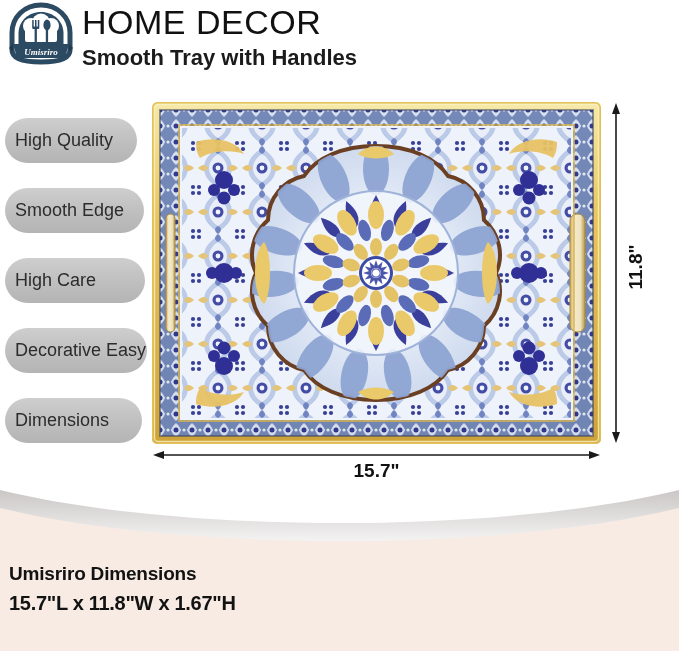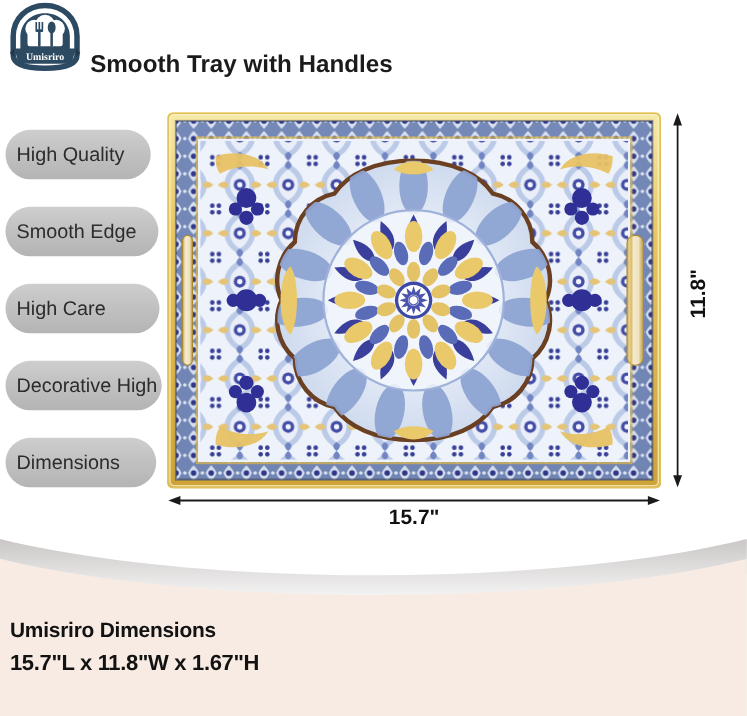--- a/index.html
+++ b/index.html
@@ -6,21 +6,21 @@
   html, body {
     width: 679px; height: 651px;
     background: #ffffff;
     font-family: "Liberation Sans", "DejaVu Sans", sans-serif;
     overflow: hidden;
   }
   #page { position: relative; width: 679px; height: 651px; background:#fff; overflow:hidden; }
 
   
   #header { position:absolute; left:0; top:0; width:679px; height:92px; }
-  #logo-badge { position:absolute; left:7px; top:2px; width:68px; height:66px; }
+  #logo-badge { position:absolute; left:7px; top:2px; width:68px; height:66px;font-style:italic; }
   #brand-title {
     position:absolute; left:82px; top:2px;
     font-size:34px; font-weight:400; letter-spacing:0.5px;
     color:#111; line-height:40px; white-space:nowrap;
   }
   #brand-subtitle {
     position:absolute; left:82px; top:44px;
     font-size:22px; font-weight:700; color:#1b1b1b;
     line-height:28px; white-space:nowrap;
   }
@@ -100,35 +100,36 @@
           <rect x="38.8" y="27.5" width="2.3" height="13" rx="1"></rect>
         </g>
 
         <path d="M6 42 L62 42 L58 56 L10 56 Z" fill="#2d4a63"></path>
         <path d="M6 42 L2 46 L6 50 Z" fill="#22394d"></path>
         <path d="M62 42 L66 46 L62 50 Z" fill="#22394d"></path>
         <text x="34" y="52.5" text-anchor="middle" font-family="Liberation Serif, DejaVu Serif, serif" font-size="9" font-weight="700" fill="#ffffff">Umisriro</text>
       </svg>
     </div>
 
+    <div id="brand-title">HOME DECOR</div>
     <div id="brand-subtitle">Smooth Tray with Handles</div>
   </div>
 
   <div id="pill-list">
     <div class="pill" style="top:0px;   width:132px;align-items:center;">
         <span>High Quality</span>
       </div>
     <div class="pill" style="top:70px;  width:139px;">
         <span>Smooth Edge</span>
       </div>
     <div class="pill" style="top:140px; width:140px;">
         <span>High Care</span>
       </div>
     <div class="pill" style="top:210px; width:142px;">
-        <span>Decorative High</span>
+        <span>Decorative Easy</span>
       </div>
     <div class="pill" style="top:280px; width:137px;">
         <span>Dimensions</span>
       </div>
   </div>
 
   <div id="tray-wrap">
     <svg id="tray-svg" viewBox="0 0 449 342">
       <defs>
 

